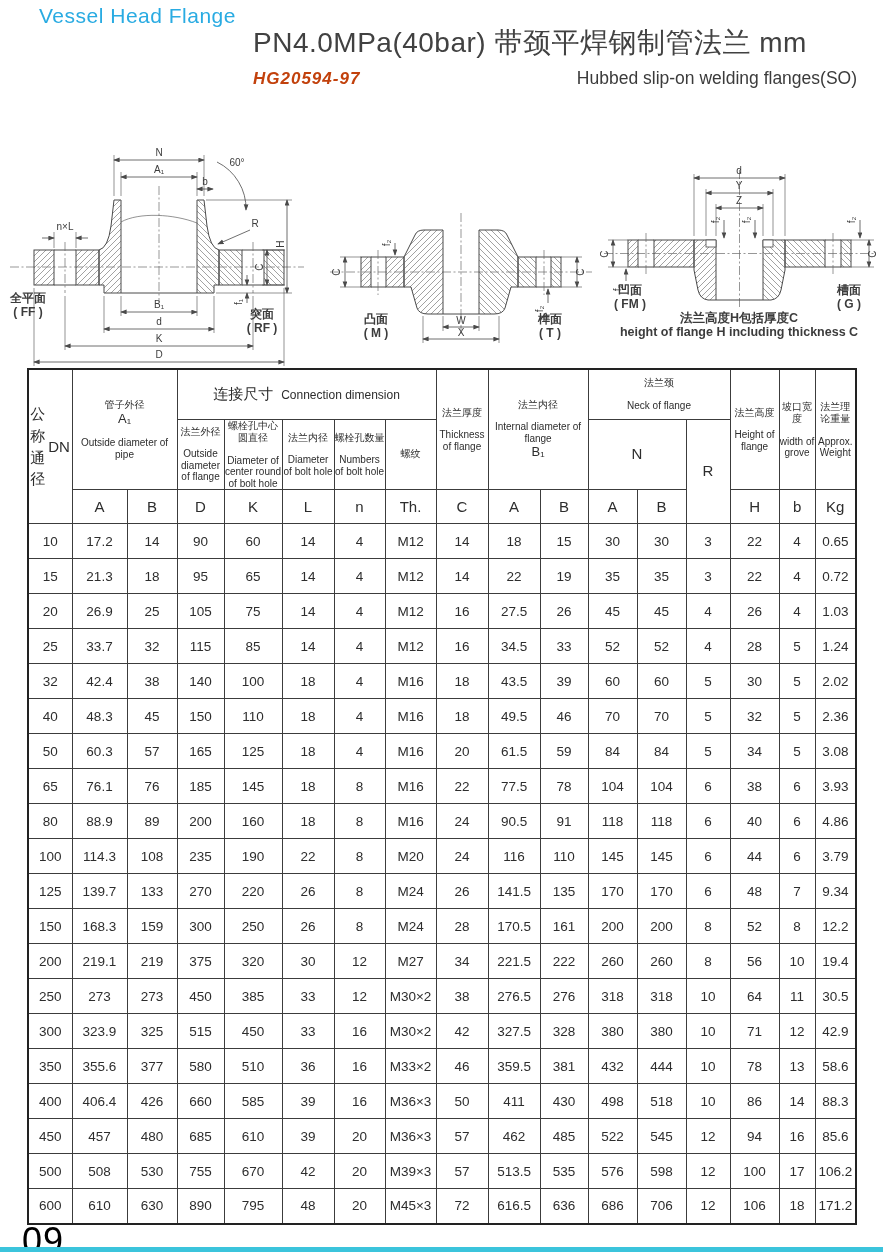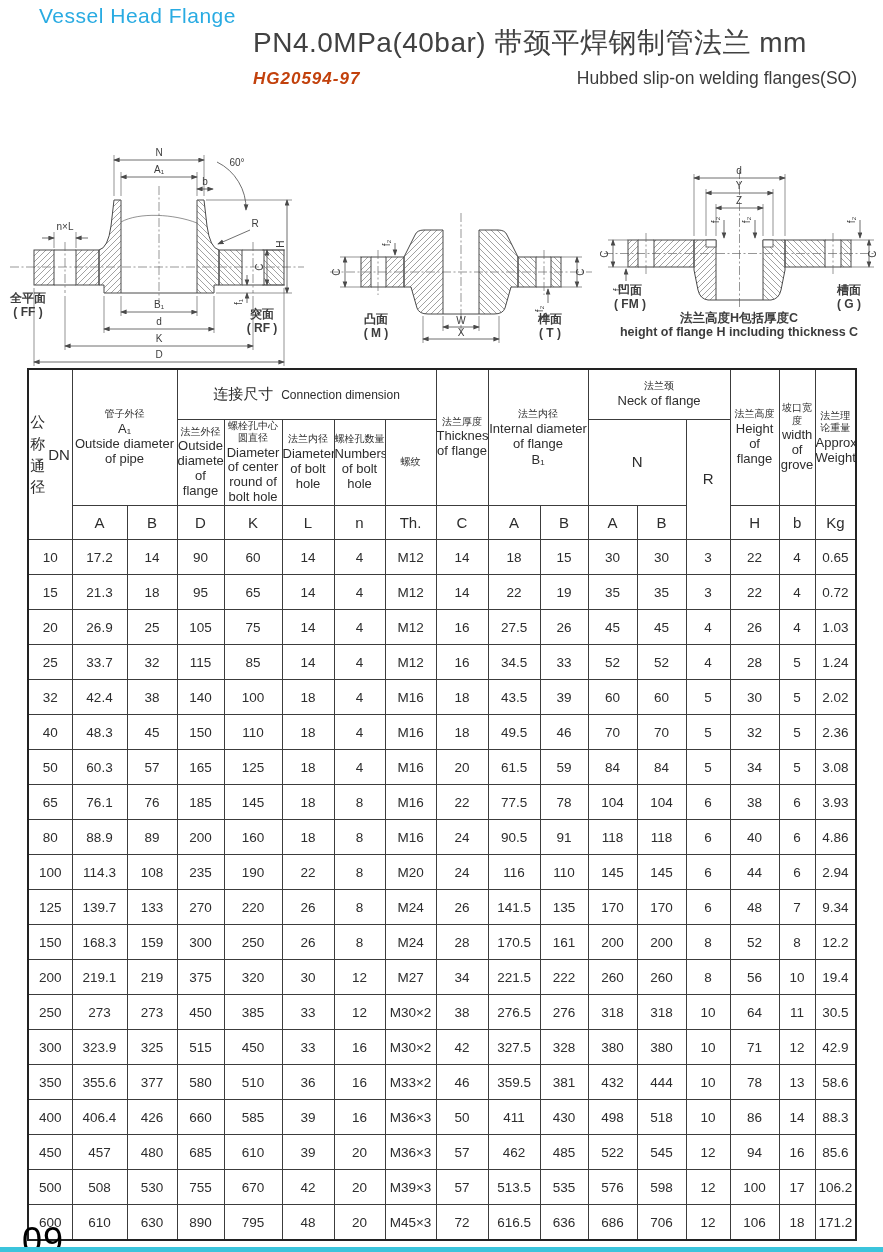--- a/index.html
+++ b/index.html
@@ -37,21 +37,21 @@
 
   
   .spec-table { position:absolute; top:368px; left:27px; width:828px; border-collapse:collapse; table-layout:fixed; border:2px solid #222; }
   .spec-table th, .spec-table td { border:1px solid #3c3c3c; text-align:center; vertical-align:middle; padding:0; font-weight:normal; color:#2d2d2d; overflow:hidden; }
   .spec-table td { height:35px; font-size:13.5px; }
   .r1 th { height:50px; }
   .r2 th { height:60px; }
   .r3 th { height:34px; font-size:15px; }
   .cn { display:block; font-size:10px; line-height:1.25; }
   .cn-inline { font-size:15px;text-align:center; }
-  .en { display:block; font-size:13px; line-height:1.15; color:#2d2d2d; margin-top:1px; }
+  .en { display:block; font-size:10px; line-height:1.15; color:#2d2d2d; margin-top:10px; }
   .en-inline { font-size:12px; margin-left:8px; }
   .sym { display:block; font-size:13px; line-height:1.2; }
   .letter { font-size:15px; }
   .dn-wrap { display:flex; flex-direction:row; align-items:center; gap:2px; }
   .dn-vert { width:1.15em; font-size:15px; line-height:1.45; word-break:break-all; }
   .dn-code { font-size:15px; }
 
   
   .page-number { position:absolute; left:22px; top:1220px; font-size:36px; color:#000000; letter-spacing:1px; }
   .bottom-bar { position:absolute; left:0; bottom:0; width:883px; height:5px; }
@@ -568,21 +568,21 @@
           <td>8</td>
           <td>M20</td>
           <td>24</td>
           <td>116</td>
           <td>110</td>
           <td>145</td>
           <td>145</td>
           <td>6</td>
           <td>44</td>
           <td>6</td>
-          <td>2.94</td>
+          <td>3.79</td>
         </tr>
         <tr>
           <td>125</td>
           <td>139.7</td>
           <td>133</td>
           <td>270</td>
           <td>220</td>
           <td>26</td>
           <td>8</td>
           <td>M24</td>

